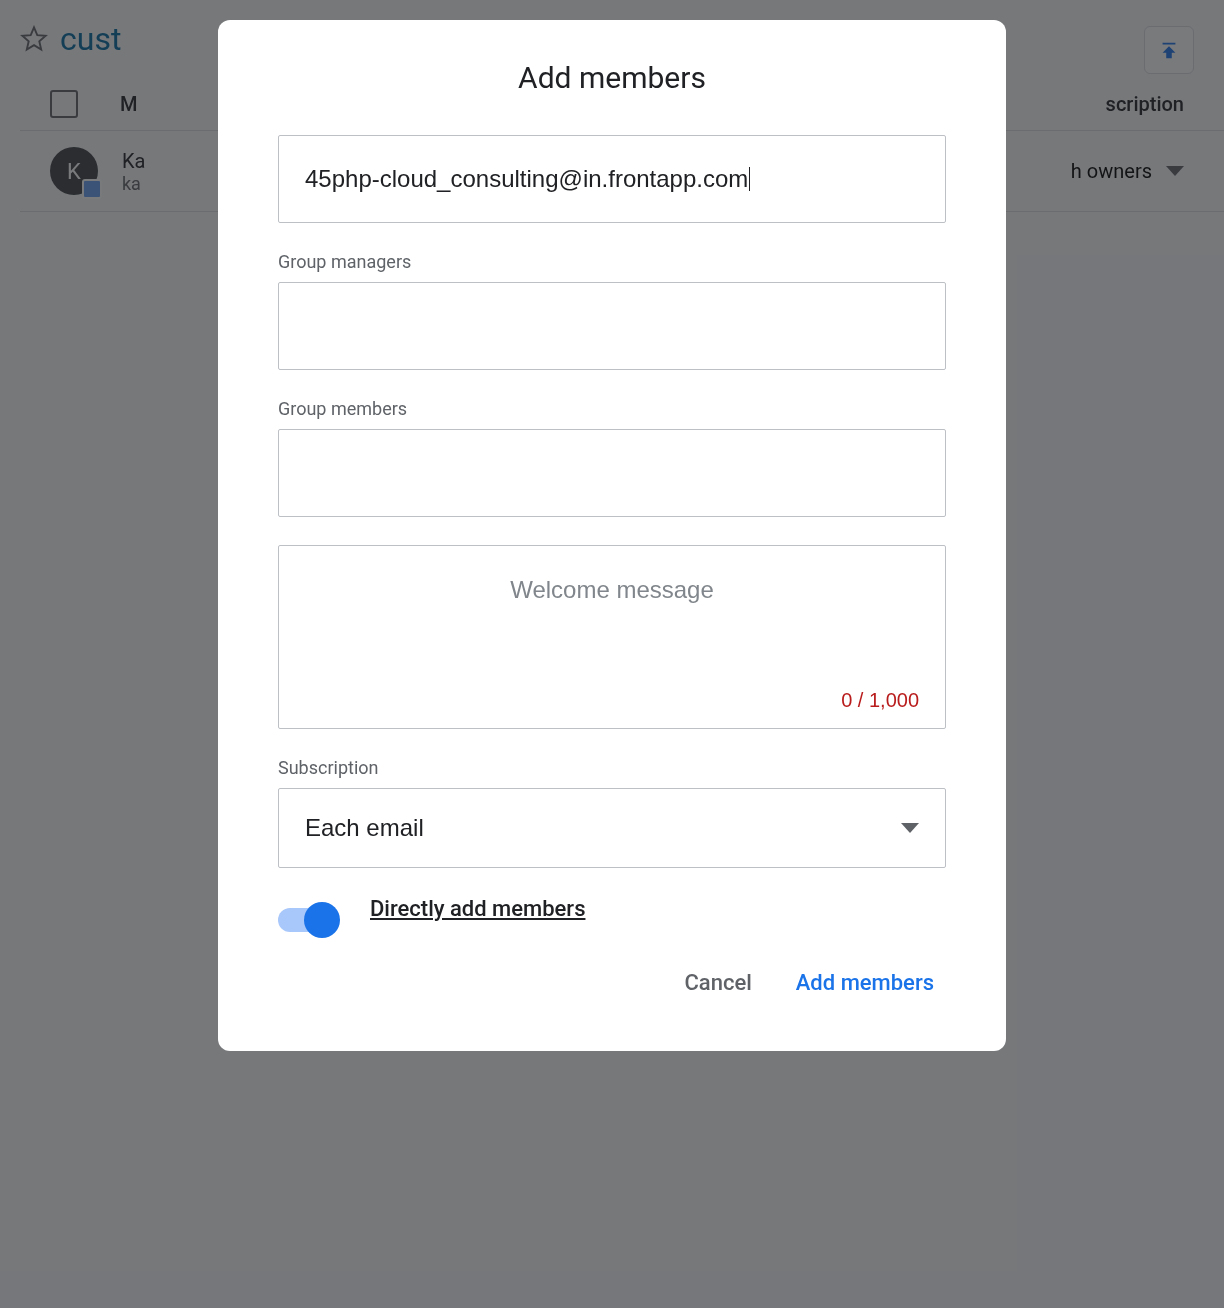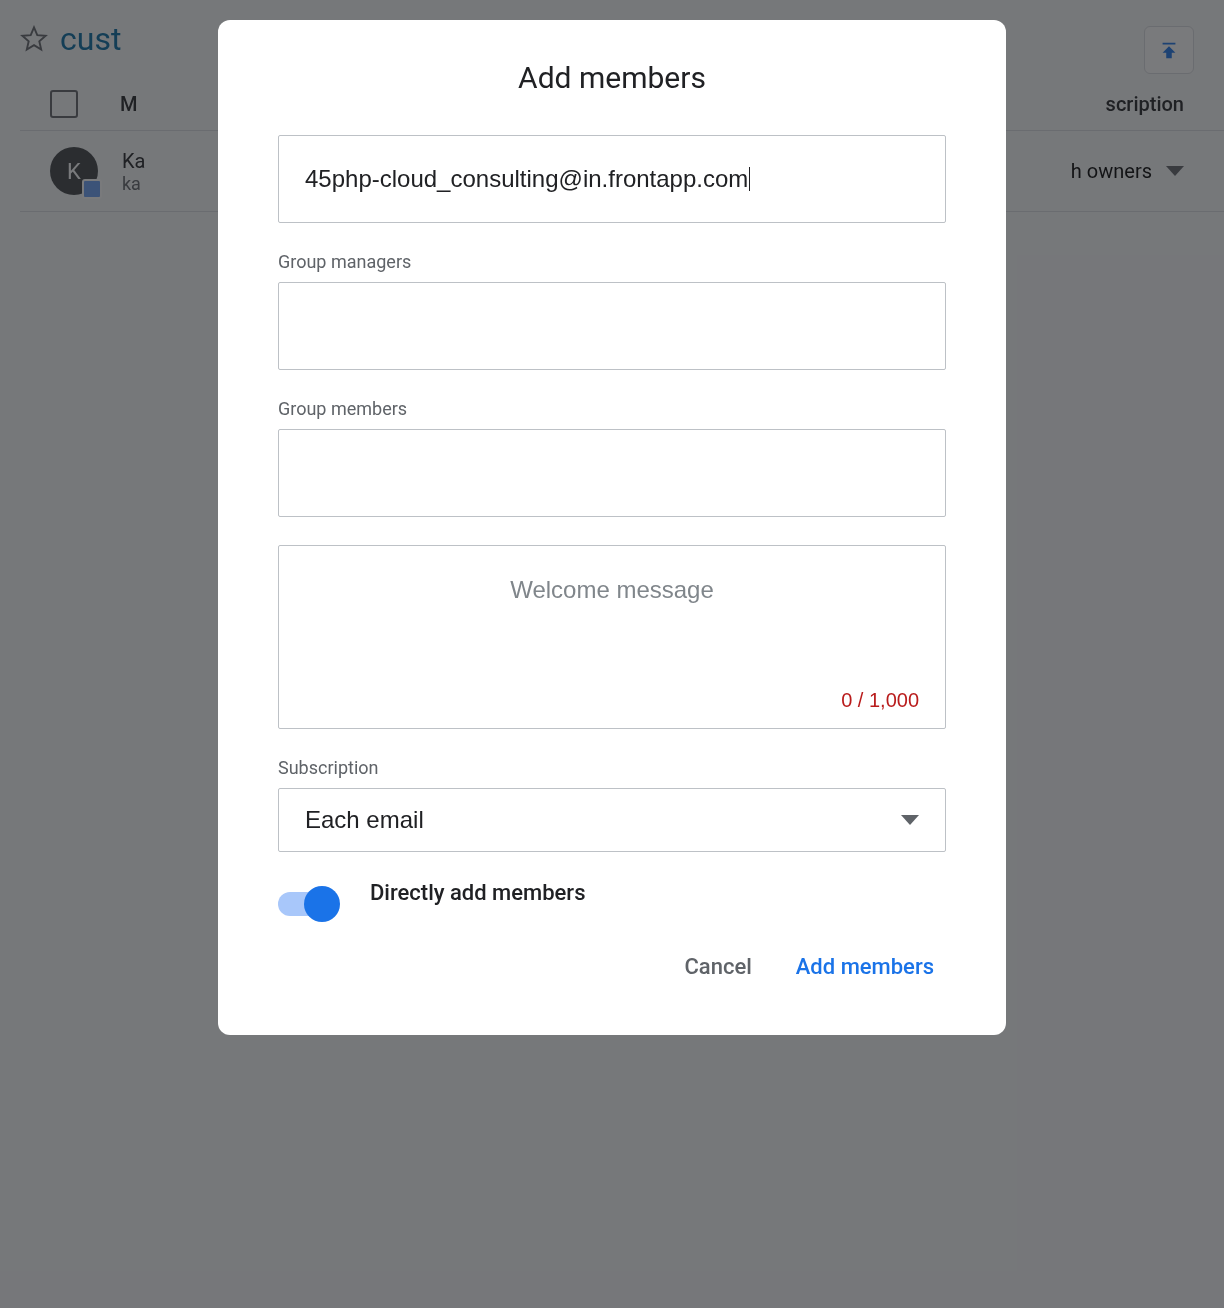--- a/index.html
+++ b/index.html
@@ -141,21 +141,21 @@
       margin-bottom: 28px;
     }
     .field-input.tall {
       height: 184px;
       align-items: center;
       padding-top: 30px;
       position: relative;
       flex-direction: column;
     }
     .field-input.sel {
-      height: 64px;
+      height: 80px;
       display: flex;
       justify-content: space-between;
       align-items: center;
     }
     .welcome-placeholder {
       color: #80868b;
       font-size: 24px;
     }
     .counter {
       position: absolute;
@@ -204,20 +204,21 @@
       top: -6px;
       width: 36px; height: 36px;
       border-radius: 50%;
       background: #1a73e8;
     }
     .toggle-text-title {
       font-size: 22px;
       font-weight: 500;
       color: #202124;
       margin-bottom: 4px;
+      text-decoration: underline;
     }
     .toggle-text-sub {
       font-size: 22px;
       color: #5f6368;
     }
     
     .modal-actions {
       display: flex;
       justify-content: flex-end;
       gap: 36px;

